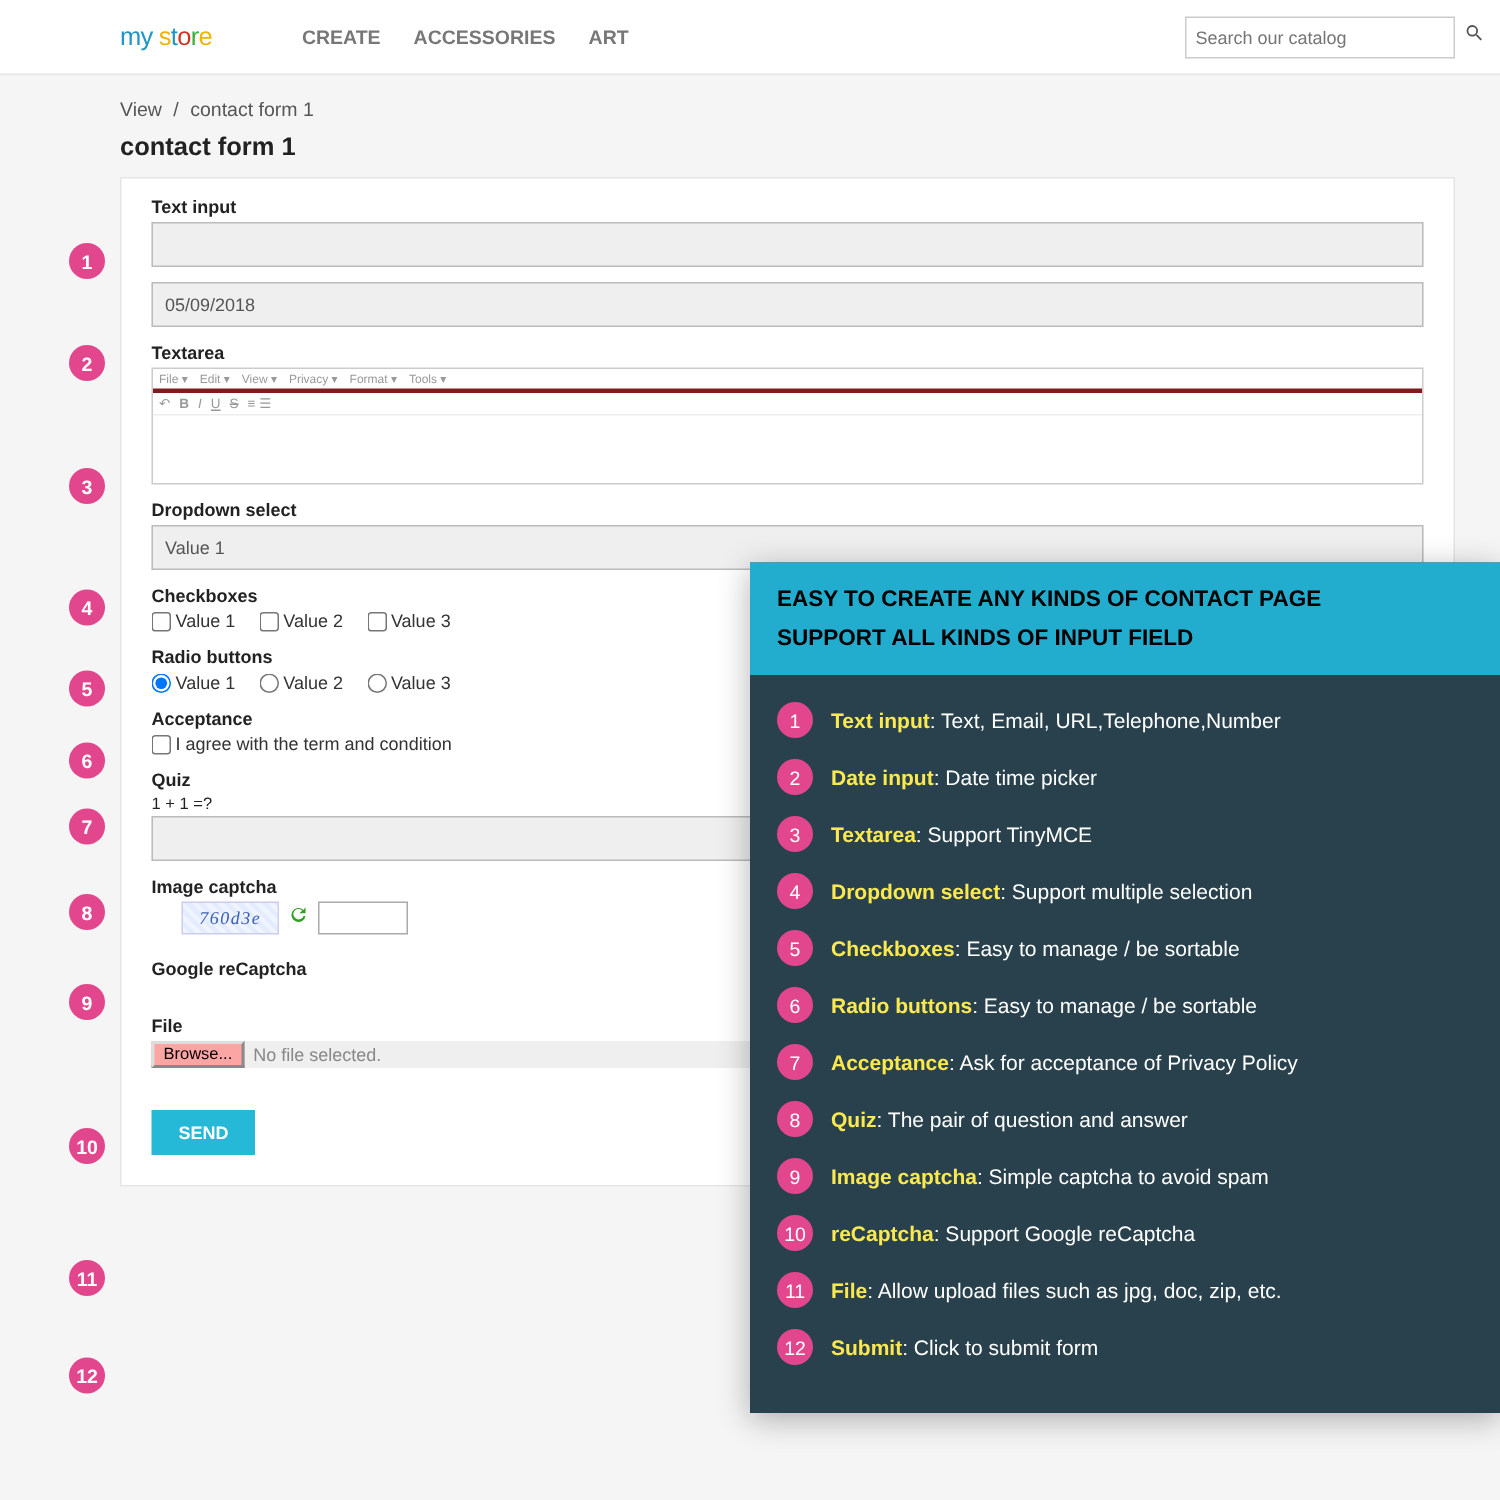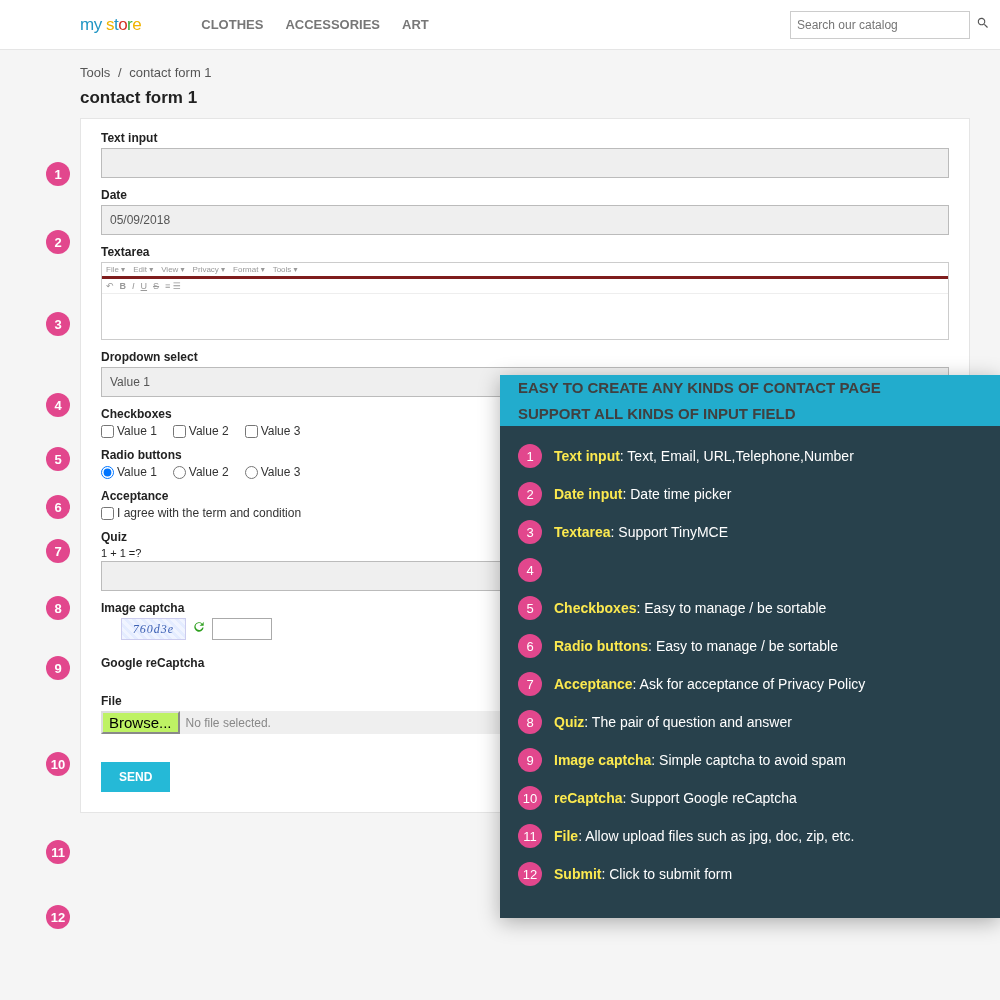--- a/index.html
+++ b/index.html
@@ -37,68 +37,67 @@
 .refresh-icon svg { width: 14px; height: 14px; fill: #2fa020; }
 .captcha-in { width: 60px; height: 22px; border: 1px solid #aaa; }
 
 .recaptcha { width: 208px; height: 54px; border: 1px solid #d3d3d3; border-radius: 3px; margin-top: 4px; display: flex; align-items: center; padding: 0 10px; gap: 10px; background: #f9f9f9; }
 .recaptcha .box { width: 22px; height: 22px; border: 2px solid #bbb; border-radius: 2px; background: #fff; }
 .recaptcha .txt { font-size: 12px; color: #333; flex: 1; }
 .recaptcha .logo-r { text-align: center; font-size: 6px; color: #888; line-height: 1.2; }
 .recaptcha .logo-r svg { width: 22px; height: 22px; display: block; margin: 0 auto; }
 
 .file-row { display: flex; align-items: center; gap: 6px; }
-.browse-btn { font-size: 15px; border: 2px outset #ddd; background: #bef264; padding: 1px 6px; }
+.browse-btn { font-size: 11px; border: 2px outset #ddd; background: #fca5a5; padding: 1px 6px; }
 .file-txt { font-size: 12px; color: #888; }
 .send-btn { background: #25b9d7; color: #fff; border: none; font-size: 12px; font-weight: bold; padding: 8px 18px; cursor: pointer; }
 
 .pin { position: absolute; left: -35px; width: 24px; height: 24px; border-radius: 50%; background: #e2478d; color: #fff; font-size: 13px; font-weight: bold; display: flex; align-items: center; justify-content: center; }
 .pin::after { content: ''; position: absolute; right: -4px; top: 8px; border: 4px solid transparent; border-left-color: #e2478d; }
 
 .overlay { position: absolute; right: 0; top: 375px; width: 500px; background: #28414c; box-shadow: 0 4px 20px rgba(0,0,0,0.3); }
-.overlay-hdr { background: #22accd; color: #404040; padding: 0 18px; font-size: 15px; font-weight: bold; line-height: 1.7; }
+.overlay-hdr { background: #22accd; color: #000000; padding: 12px 18px; font-size: 15px; font-weight: bold; line-height: 1.7; }
 .overlay-body { padding: 18px 18px; }
 .orow { display: flex; align-items: center; gap: 12px; margin-bottom: 14px; font-size: 14px; color: #fff; }
 .onum { width: 24px; height: 24px; border-radius: 50%; background: #e2478d; color: #fff; font-size: 13px; display: flex; align-items: center; justify-content: center; flex-shrink: 0; }
 .orow b { color: #fce94f; font-weight: bold; }
 </style>
 </head>
 <body>
 
 <div class="header">
   <div class="logo"><span class="b">my</span> <span class="y">s</span><span class="b">t</span><span class="r">o</span><span class="g">r</span><span class="y">e</span></div>
   <nav>
-    <span>CLOTHES</span>
+    <span>CREATE</span>
     <span>ACCESSORIES</span>
     <span>ART</span>
   </nav>
   <div class="search">
     <input placeholder="Search our catalog" style="">
     <span class="search-icon"><svg viewBox="0 0 24 24">
           <path d="M15.5 14h-.79l-.28-.27a6.5 6.5 0 1 0-.7.7l.27.28v.79l5 5L20.5 19l-5-5zm-6 0a4.5 4.5 0 1 1 0-9 4.5 4.5 0 0 1 0 9z"></path>
         </svg></span>
   </div>
 </div>
 
 <div class="crumbs">
-  <a>Tools</a>
+  <a>View</a>
   <span style="margin:0 4px">/</span>
   <span>contact form 1</span>
 </div>
 <h1 class="title">contact form 1</h1>
 
 <div class="form">
 
   <div class="field">
     <label class="lbl">Text input</label>
     <input class="txt" style="">
   </div>
 
   <div class="field">
-    <label class="lbl">Date</label>
     <input class="txt" value="05/09/2018" style="">
   </div>
 
   <div class="field">
     <label class="lbl">Textarea</label>
     <div class="editor">
       <div class="toolbar">
         <span>File ▾</span>
           <span>Edit ▾</span>
           <span>View ▾</span>
@@ -222,20 +221,21 @@
       <div class="orow">
         <div class="onum">2</div>
         <div><b>Date input</b>: Date time picker</div>
       </div>
       <div class="orow">
         <div class="onum">3</div>
         <div><b>Textarea</b>: Support TinyMCE</div>
       </div>
       <div class="orow">
         <div class="onum">4</div>
+        <div><b>Dropdown select</b>: Support multiple selection</div>
       </div>
       <div class="orow">
         <div class="onum">5</div>
         <div><b>Checkboxes</b>: Easy to manage / be sortable</div>
       </div>
       <div class="orow">
         <div class="onum">6</div>
         <div><b>Radio buttons</b>: Easy to manage / be sortable</div>
       </div>
       <div class="orow">

